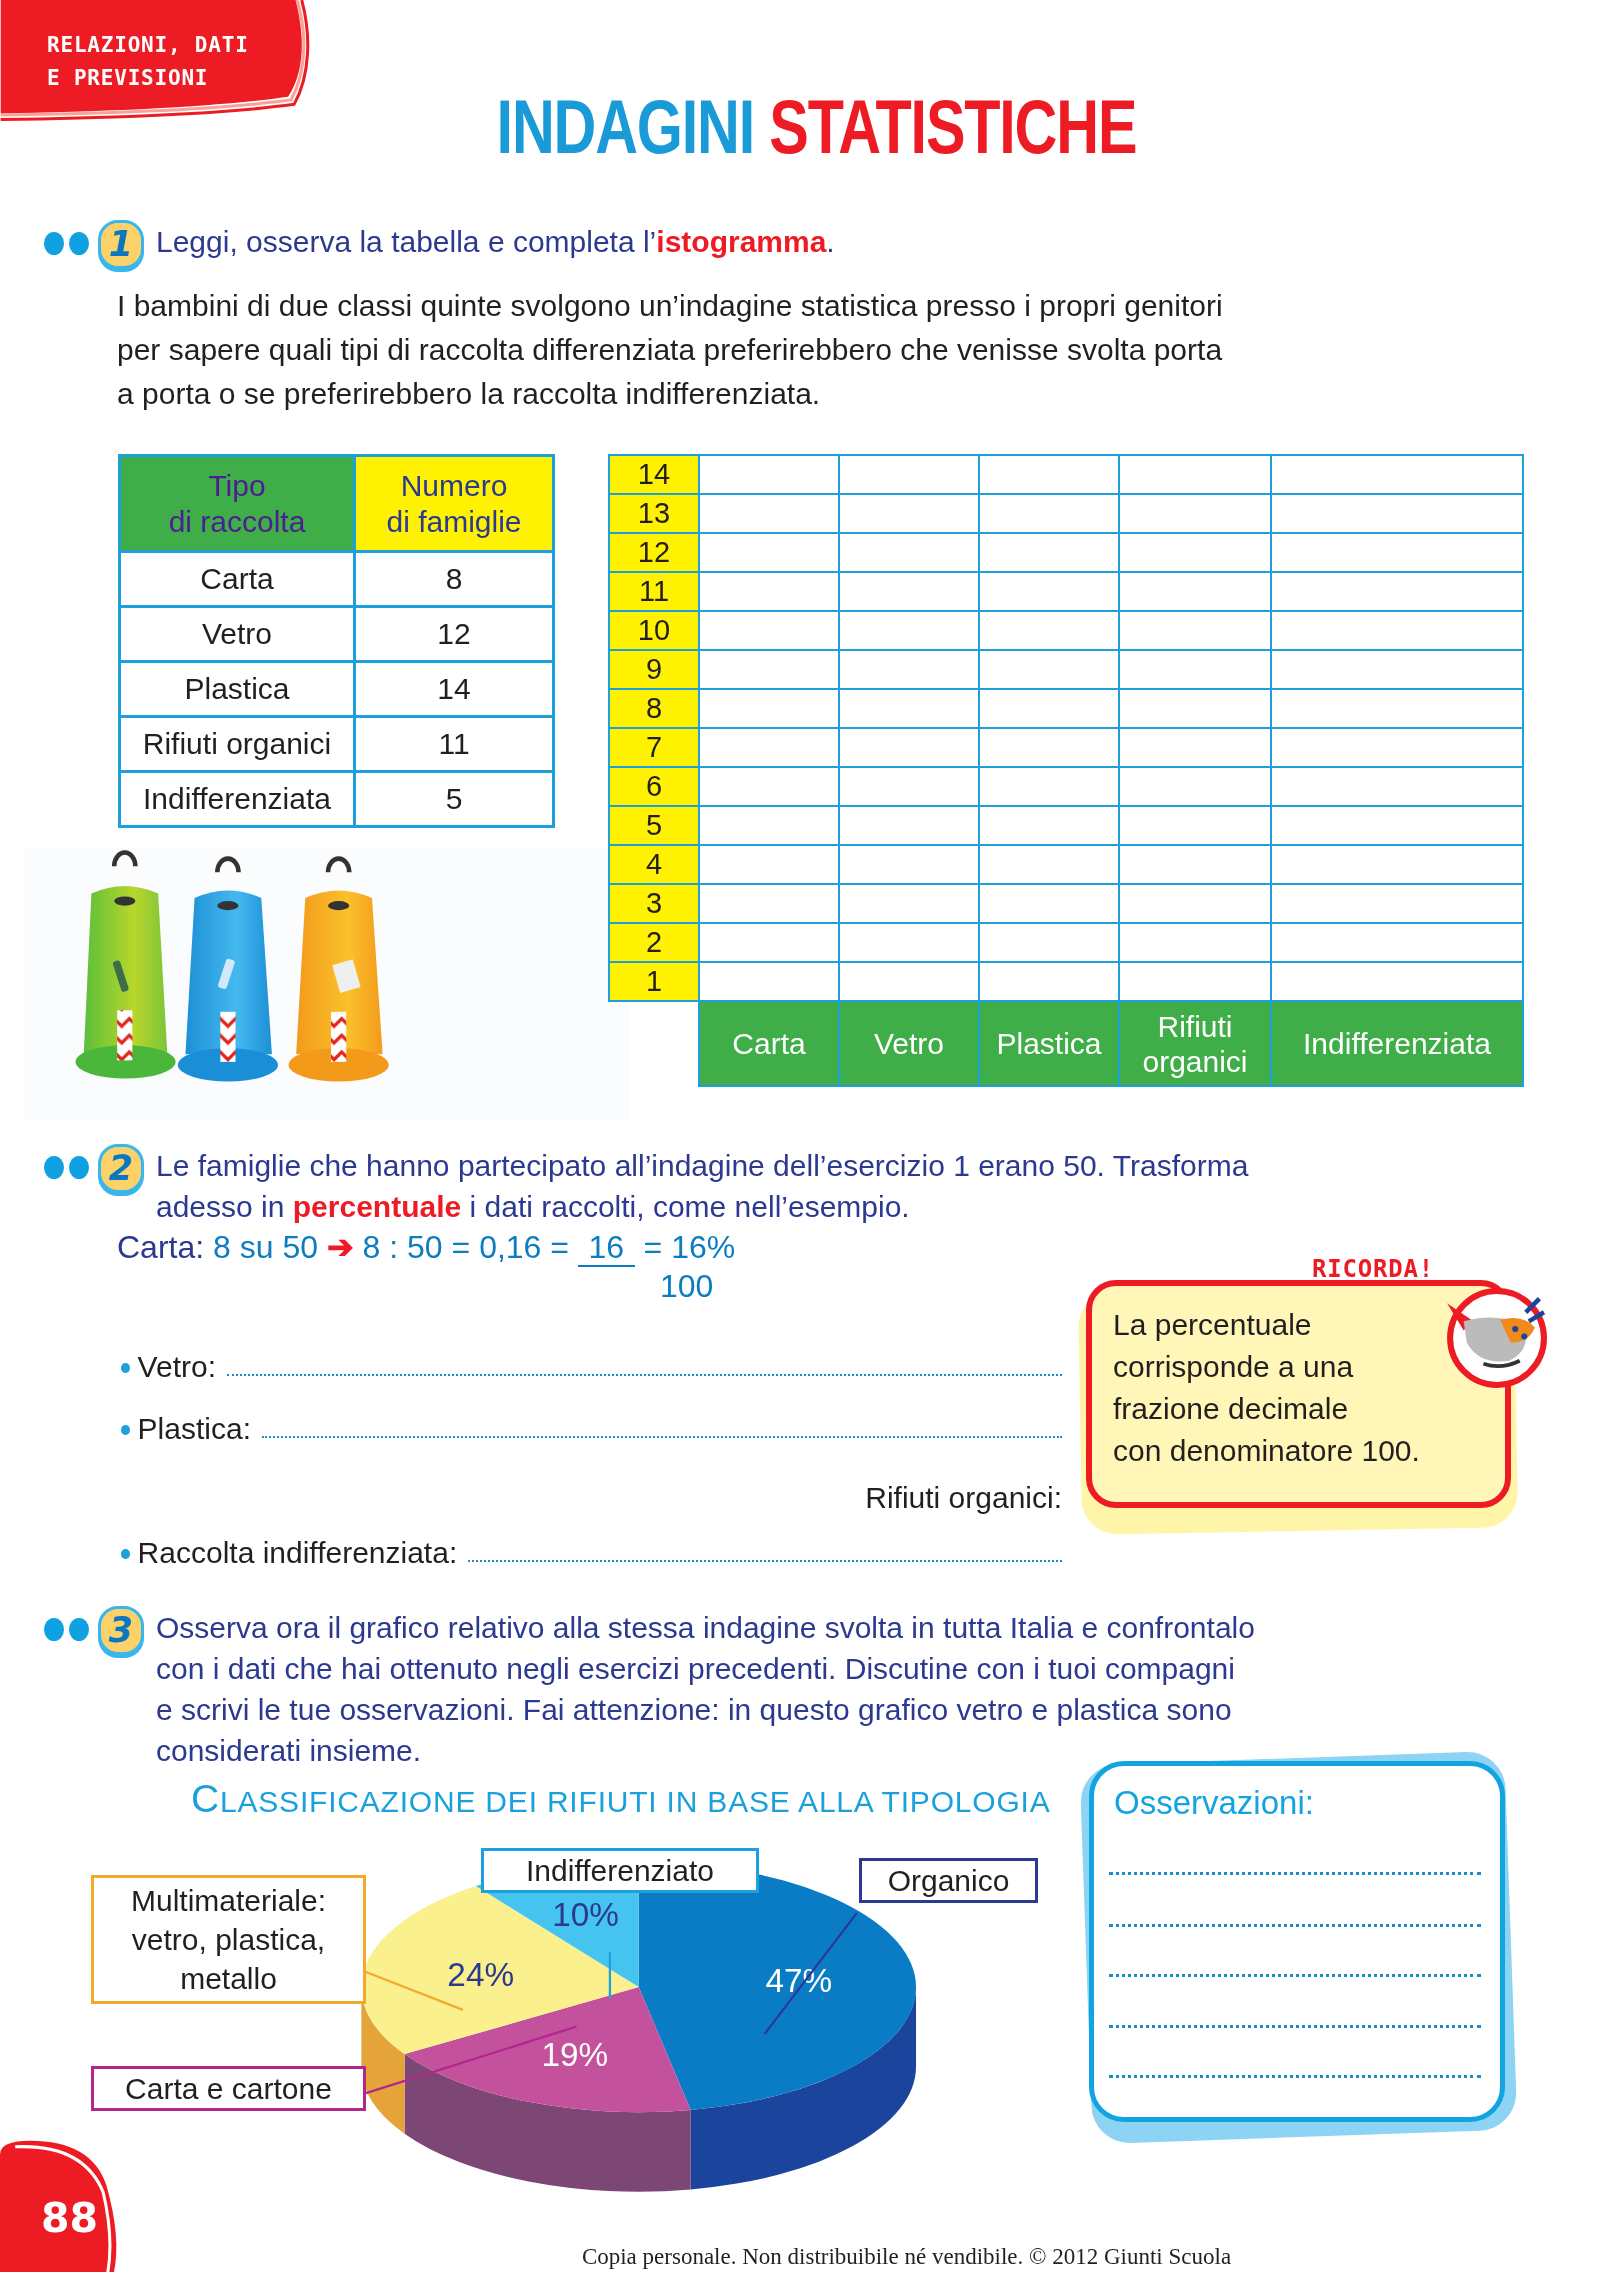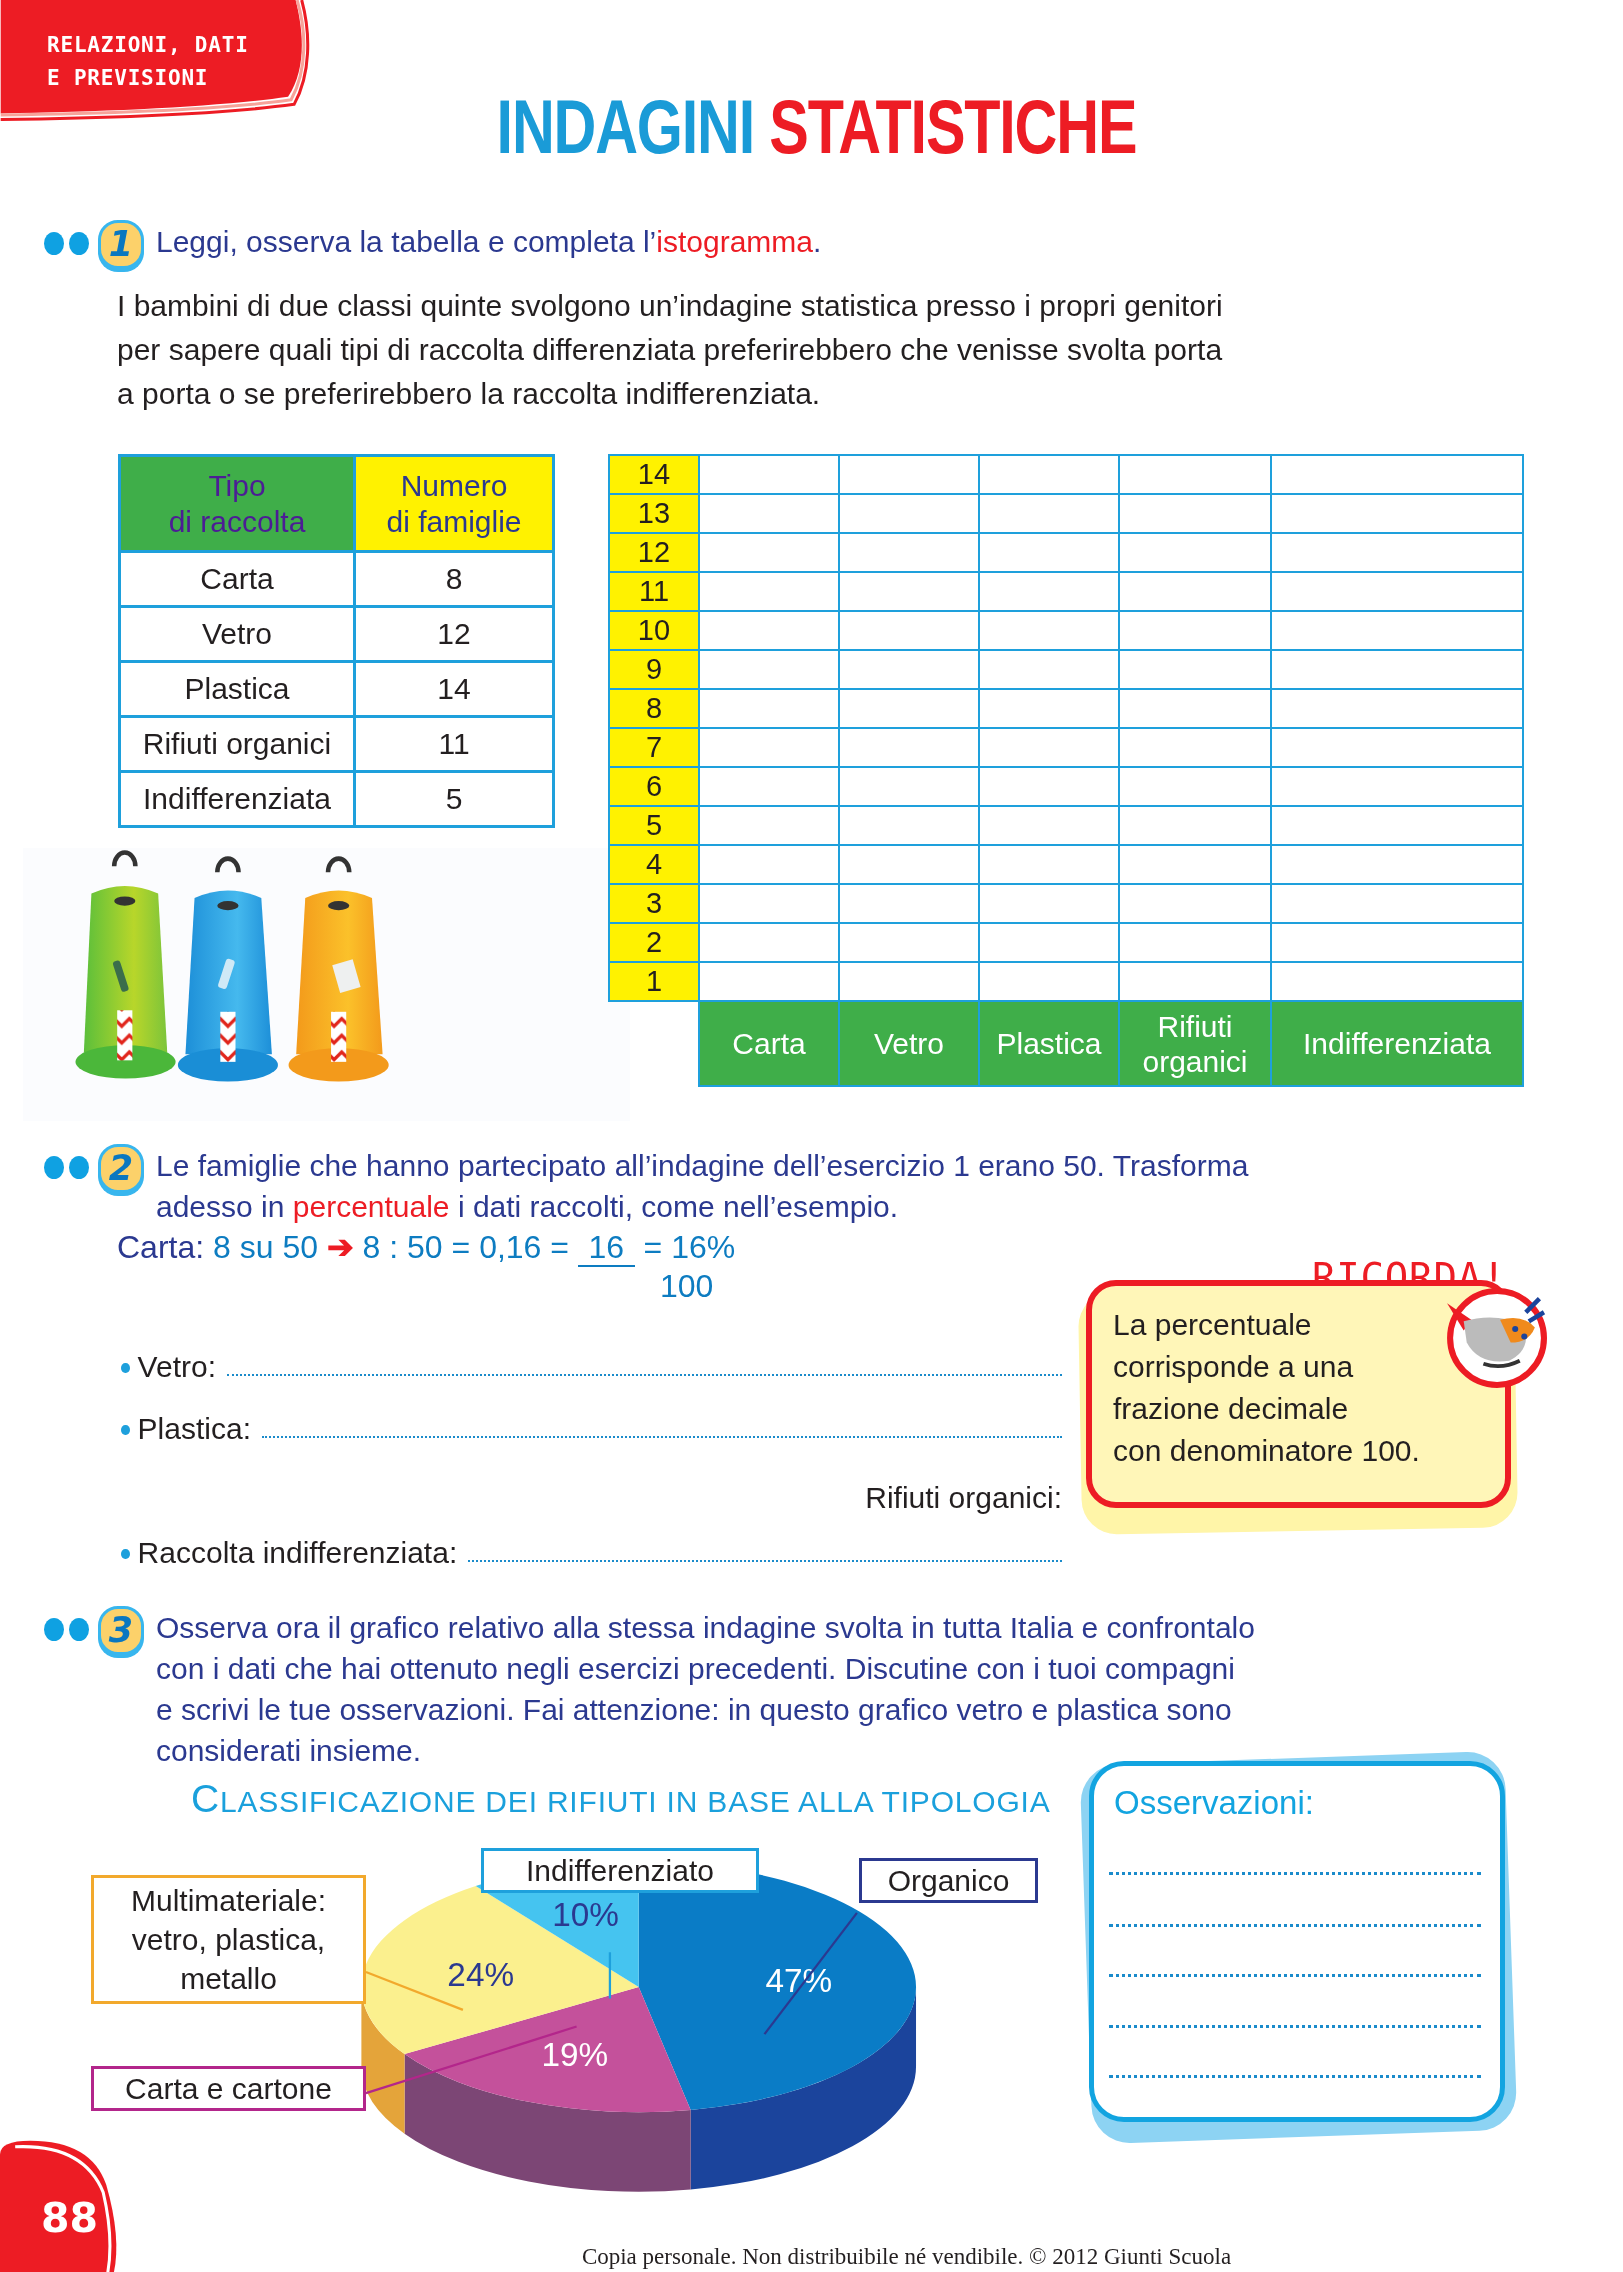--- a/index.html
+++ b/index.html
@@ -16,21 +16,21 @@
   #page-title { left: 0; width: 1623px; top: 83px; text-align: center; font-family: "Liberation Sans", sans-serif; font-size: 76px; font-weight: bold; letter-spacing: -1.5px; transform: scaleX(0.78); transform-origin: 834px 0; }
   #page-title .t-blue { color: #1a9bd7; }
   #page-title .t-red { color: #ed1c24; }
 
   
   .ex-marker { position: absolute; width: 114px; height: 61px; }
   .ex-marker .dot { position: absolute; top: 16.7px; width: 20px; height: 23px; border-radius: 50%; background: #0fa1e2; }
   .ex-marker .num { position: absolute; left: 59px; top: 4.6px; width: 46px; height: 49px; border-radius: 20px; background: #fcd16a; border: 3px solid #38b6ee; box-shadow: 0 3px 0 #38b6ee; color: #0a77c0; font-weight: bold; font-size: 35px; text-align: center; line-height: 42px; font-style: italic; }
 
   .ex-title { position: absolute; color: #2b3990; font-size: 30px; line-height: 41px; font-family: "Liberation Sans", sans-serif; }
-  .ex-title .hl { color: #ed1c24; font-weight: normal; }
+  .ex-title .hl { color: #ed1c24; font-weight: bold; }
   .body-text { position: absolute; color: #231f20; font-size: 30px; line-height: 44px; font-family: "Liberation Sans", sans-serif; }
 
   
   #data-table { left: 118px; top: 454px; border-collapse: collapse; font-family: "Liberation Sans", sans-serif; font-size: 30px; }
   #data-table td, #data-table th { border: 3px solid #1ea0dc; text-align: center; font-weight: normal; }
   #data-table th.h1 { background: #3fae49; color: #4c1d95; width: 235px; height: 96px; line-height: 36px; }
   #data-table th.h2 { background: #fff200; color: #2b3990; width: 199px; line-height: 36px; }
   #data-table td { height: 55px; background: #fff; }
 
   
@@ -51,21 +51,21 @@
   #example-line .arrow { color: #ed1c24; font-weight: bold; }
   #example-line .frac { display: inline-block; position: relative; }
   #example-line .frac .numer { display: inline-block; border-bottom: 2.3px solid #0d7cc1; padding: 0 10.6px; line-height: 35px; }
   #example-den { left: 660px; top: 1268px; color: #0d7cc1; font-size: 32px; font-family: "Liberation Sans", sans-serif; }
 
   .fill-row { position: absolute; left: 121px; height: 38px; display: flex; align-items: flex-end; font-family: "Liberation Sans", sans-serif; font-size: 30px; color: #231f20; }
   .fill-row .bullet { width: 9px; height: 10.6px; border-radius: 50%; background: #1ea0dc; margin-right: 7.6px; margin-bottom: 10.6px; }
   .fill-row .dots { flex: 1; border-bottom: 2.3px dotted #1a8bcb; margin-left: 10.6px; margin-bottom: 7.6px; height: 1.5px; }
 
   
-  #ricorda-title { left: 1312px; top: 1255px; font-family: "DejaVu Sans Mono", monospace; font-weight: normal; color: #ed1c24; font-size: 39px; letter-spacing: 0.8px; }
+  #ricorda-title { left: 1312px; top: 1255px; font-family: "DejaVu Sans Mono", monospace; font-weight: bold; color: #ed1c24; font-size: 24px; letter-spacing: 0.8px; }
   #ricorda-shadow { left: 1080px; top: 1288px; width: 436px; height: 243px; background: #fff5a8; border-radius: 35px; transform: rotate(-1deg); }
   #ricorda-box { left: 1086px; top: 1280px; width: 425px; height: 228px; background: #fff6b8; border: 6.8px solid #ed1c24; border-radius: 30px; padding: 18px 21px; font-family: "Liberation Sans", sans-serif; font-size: 30px; line-height: 42px; color: #231f20; }
   #mascot { left: 1441px; top: 1282px; width: 106px; height: 106px; }
 
   
   #chart-title { left: 191px; top: 1777px; color: #1aa0dc; font-family: "Liberation Sans", sans-serif; font-size: 30px; letter-spacing: 0.8px; }
   #chart-title .big { font-size: 39px; }
   #pie-chart { left: 76px; top: 1828px; }
   .callout { position: absolute; background: #fff; font-family: "Liberation Sans", sans-serif; font-size: 30px; line-height: 39px; text-align: center; color: #231f20; border: 3px solid; }
 

